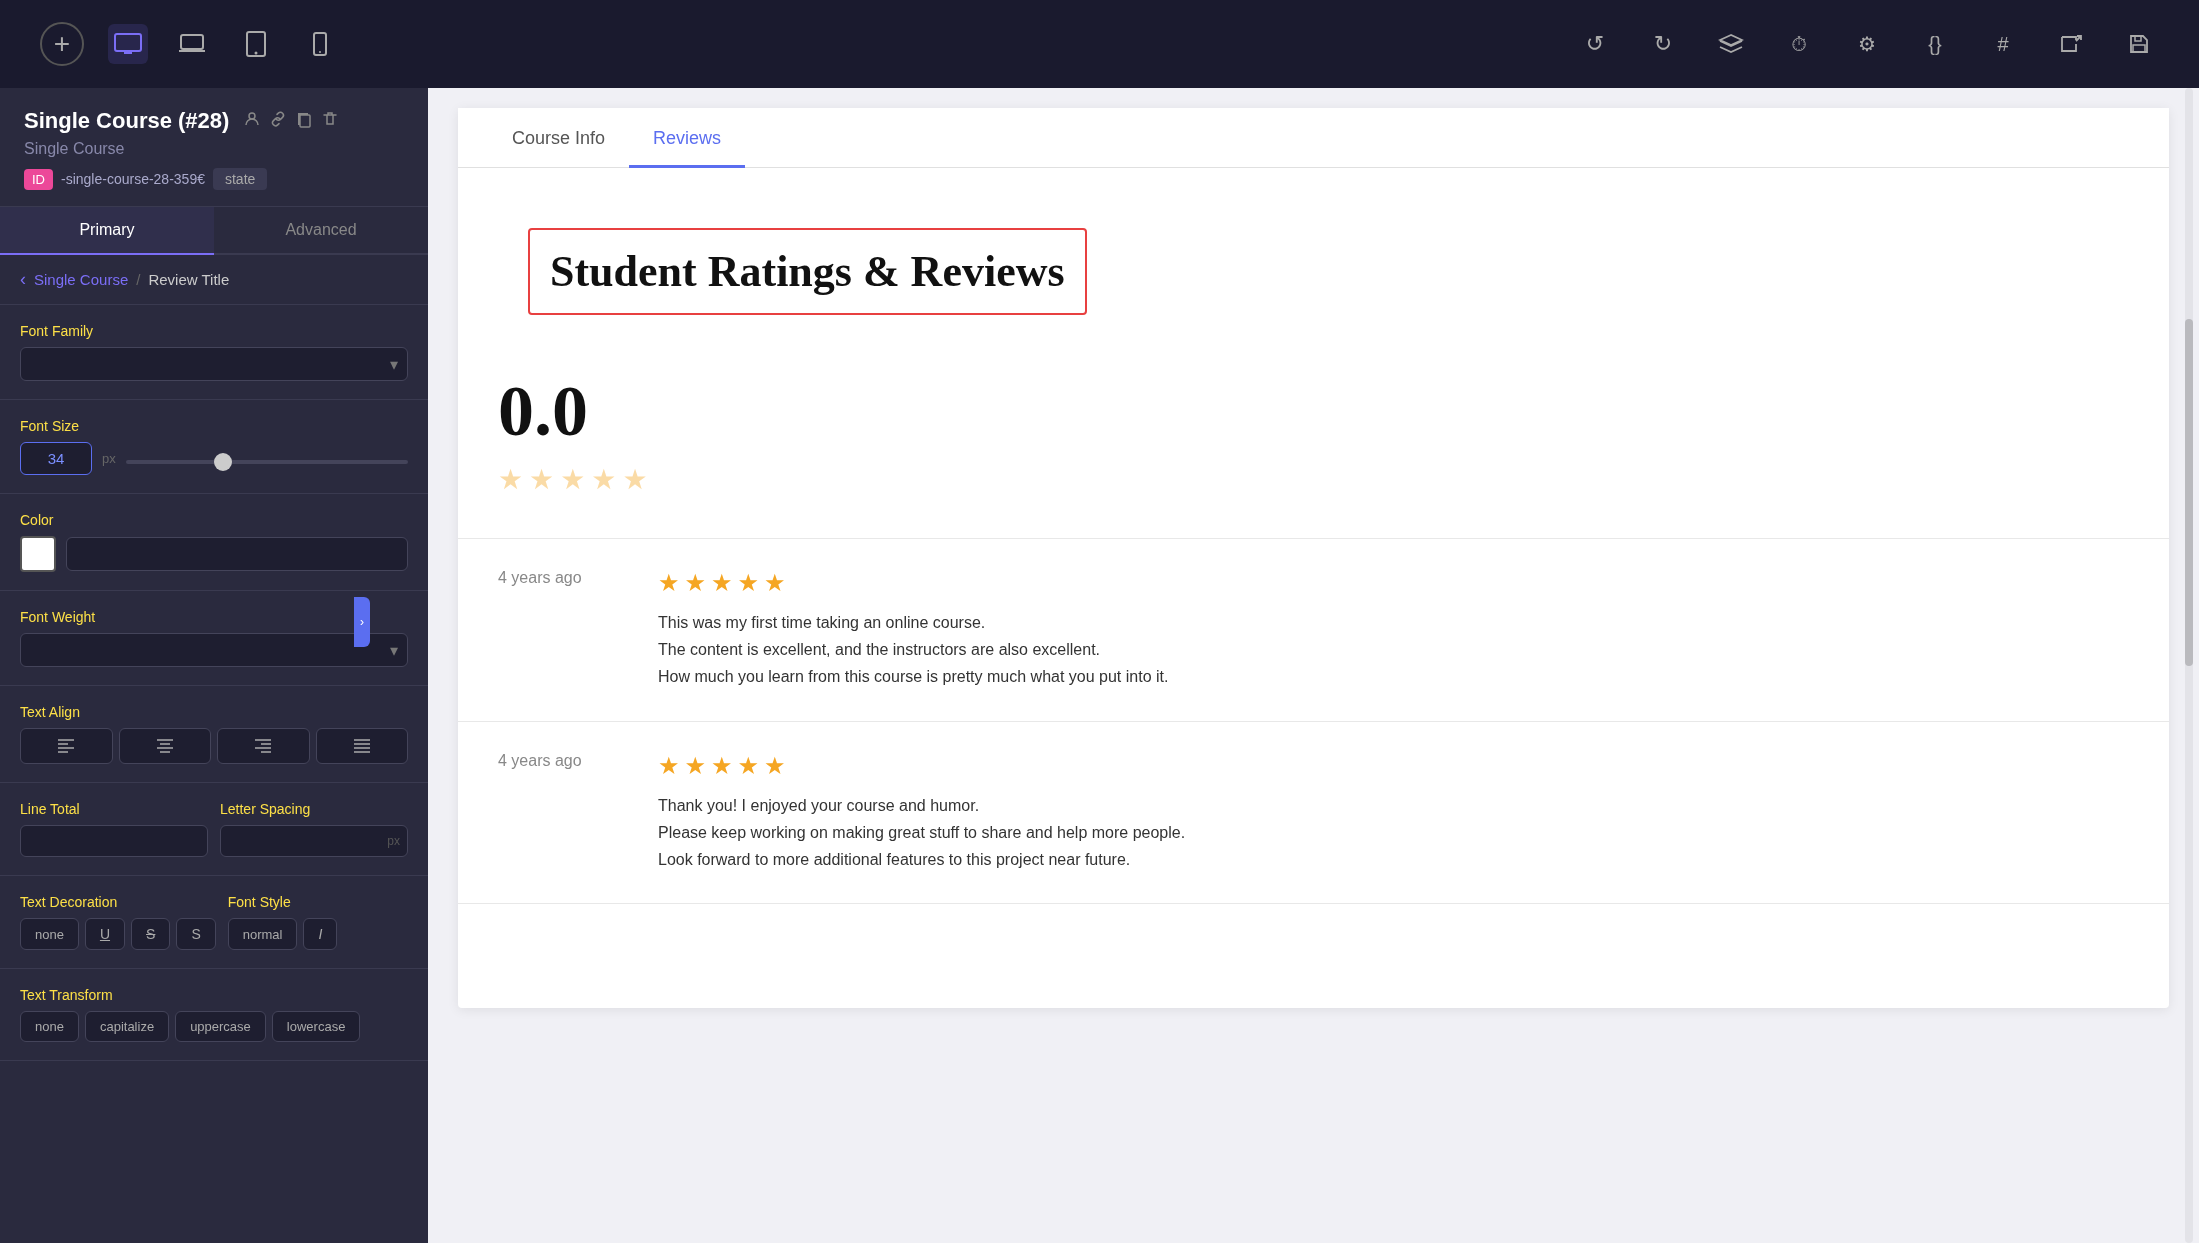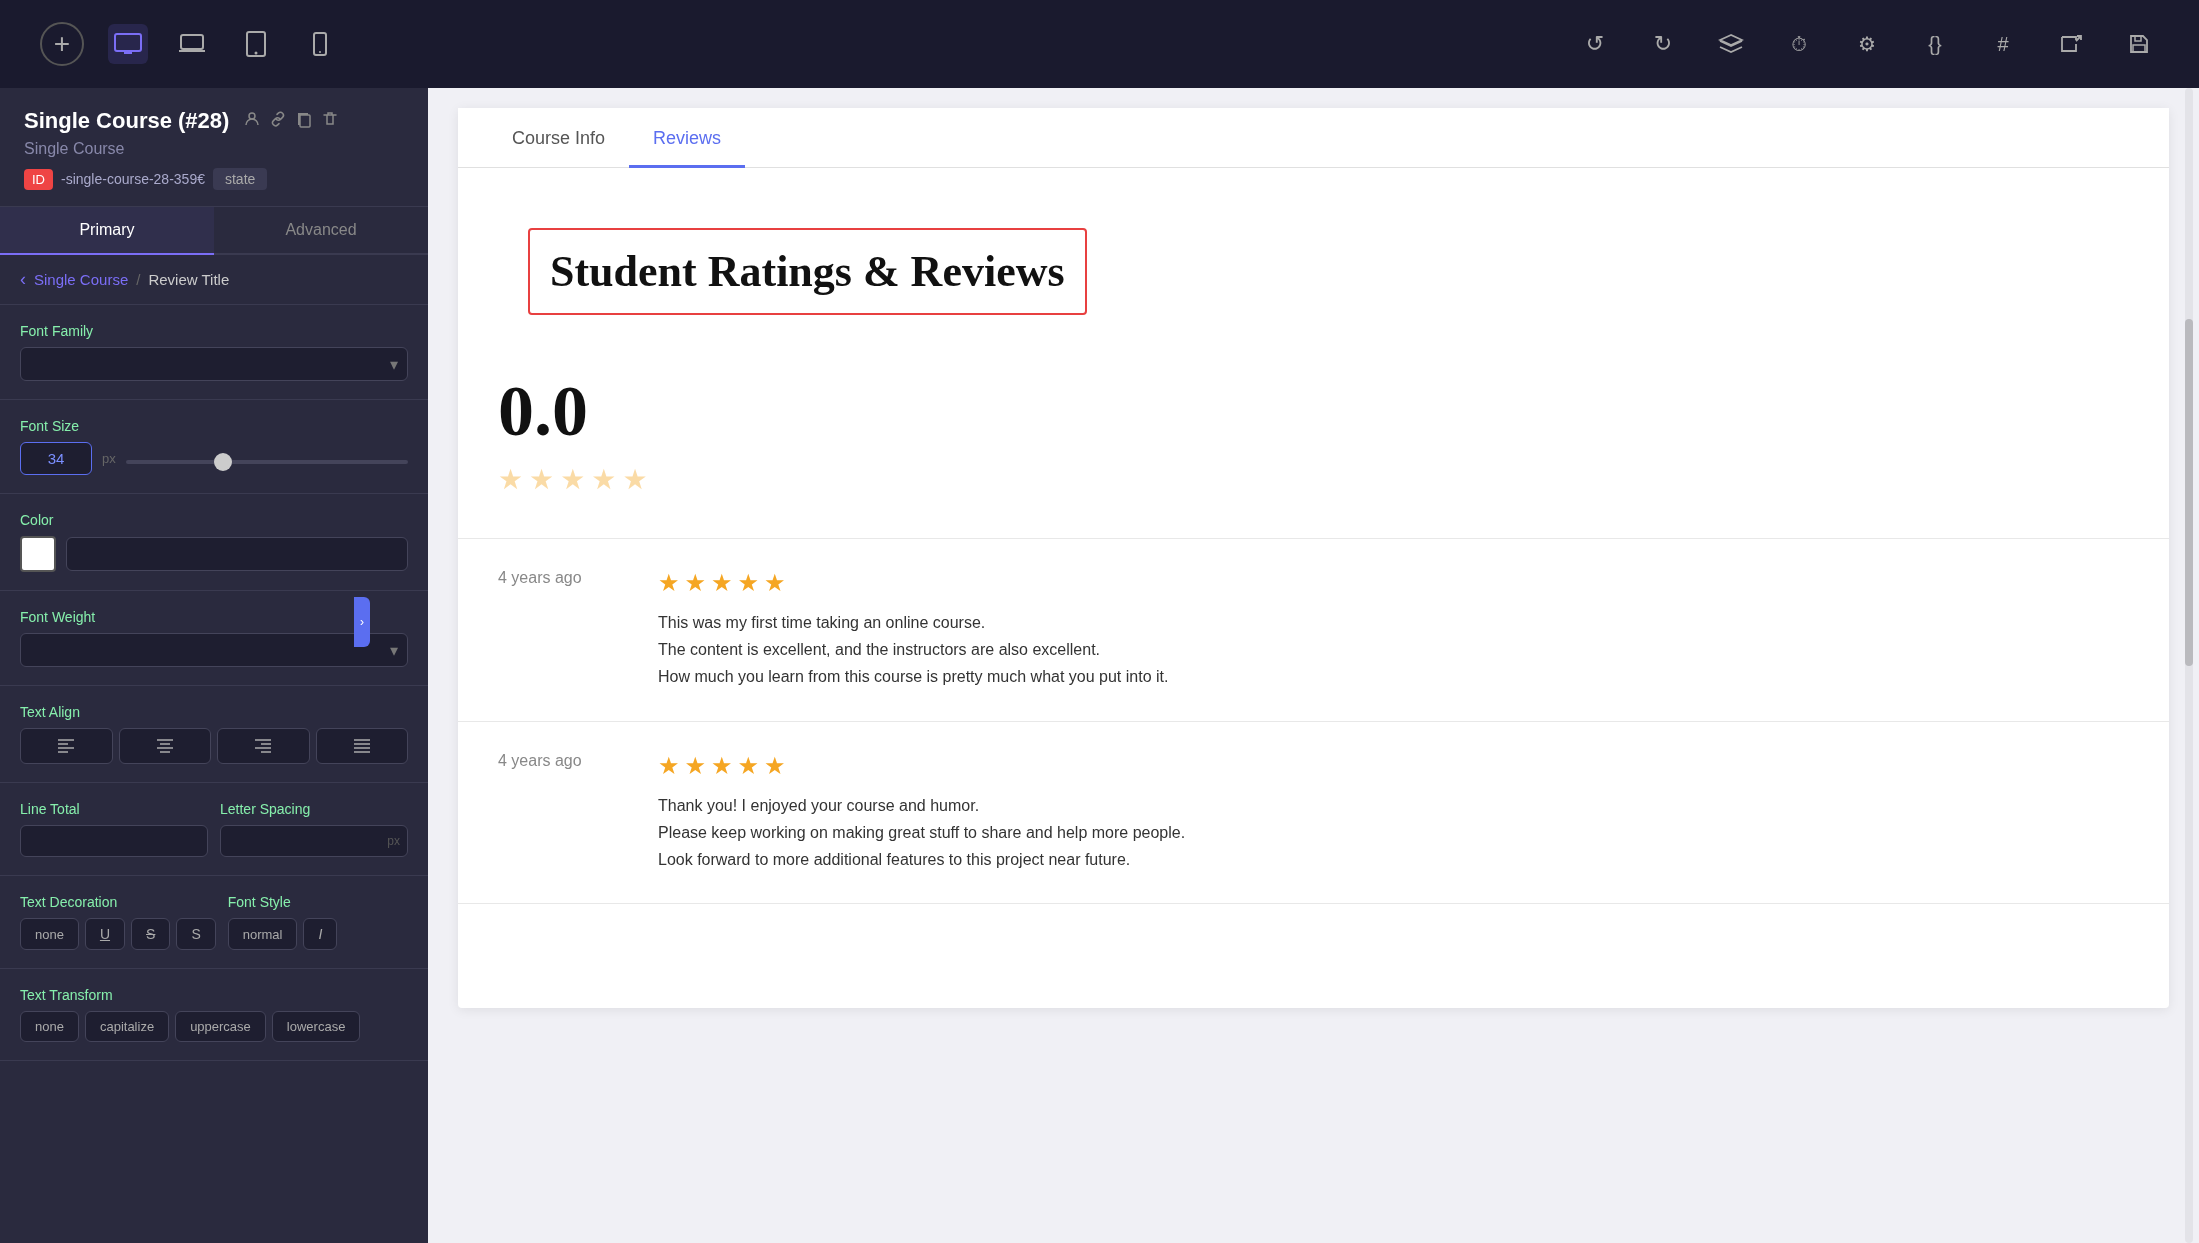--- a/index.html
+++ b/index.html
@@ -99,21 +99,21 @@
       font-size: 16px;
       margin-top: 6px;
     }
     .id-badge {
       display: inline-flex;
       align-items: center;
       gap: 8px;
       margin-top: 10px;
     }
     .id-label {
-      background: #ef4444;
+      background: #ec4899;
       color: white;
       font-size: 13px;
       padding: 3px 8px;
       border-radius: 4px;
     }
     .id-value {
       color: #aaaacc;
       font-size: 14px;
     }
     .state-btn {
@@ -167,21 +167,21 @@
     }
     .breadcrumb .bc-sep { color: #666; }
     .breadcrumb .bc-current { color: #ccc; }
 
     
     .form-section {
       padding: 18px 20px;
       border-bottom: 1px solid #3a3a50;
     }
     .form-label {
-      color: #86efac;
+      color: #fde047;
       font-size: 14px;
       margin-bottom: 8px;
     }
     .form-select {
       width: 100%;
       background: #1e1e30;
       border: 1px solid #44445a;
       color: #ccc;
       padding: 8px 12px;
       border-radius: 6px;

